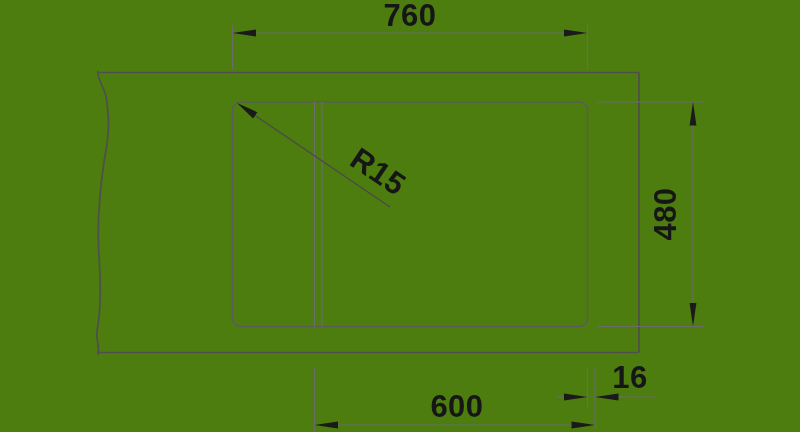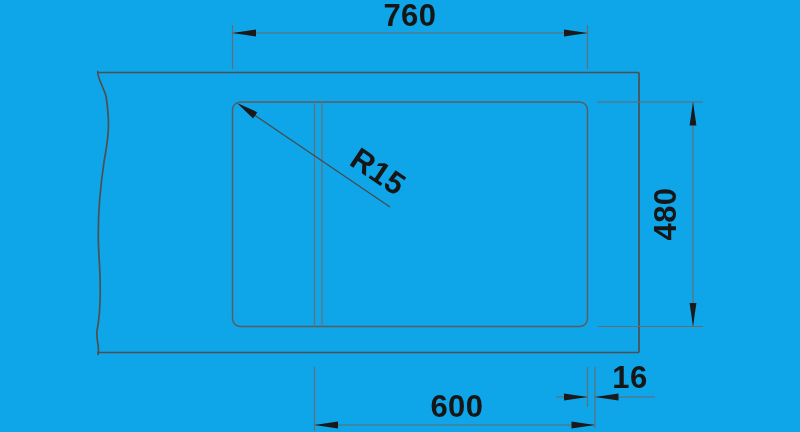--- a/index.html
+++ b/index.html
@@ -5,21 +5,21 @@
   html, body {
     margin: 0;
     padding: 0;
     background: #ffffff;
     font-family: "Liberation Sans", sans-serif;
   }
   .canvas {
     position: relative;
     width: 800px;
     height: 432px;
-    background: #0ea5e9;
+    background: #4d7c0f;
     overflow: hidden;
   }
   svg { display: block; }
   .outline        { stroke: #4f4f4f; stroke-width: 1.7; fill: none; }
   .cutout-line    { stroke: #5c5c5c; stroke-width: 1.4; fill: none; }
   .divider-line   { stroke: #6e6e6e; stroke-width: 1.2; fill: none; }
   .dim-line       { stroke: #6b6b6b; stroke-width: 1.1; fill: none; }
   .ext-line       { stroke: #6b6b6b; stroke-width: 1.1; fill: none; }
   .leader-line    { stroke: #4a4a4a; stroke-width: 1.2; fill: none; }
   .arrow          { fill: #1a1a1a; stroke: none; }

